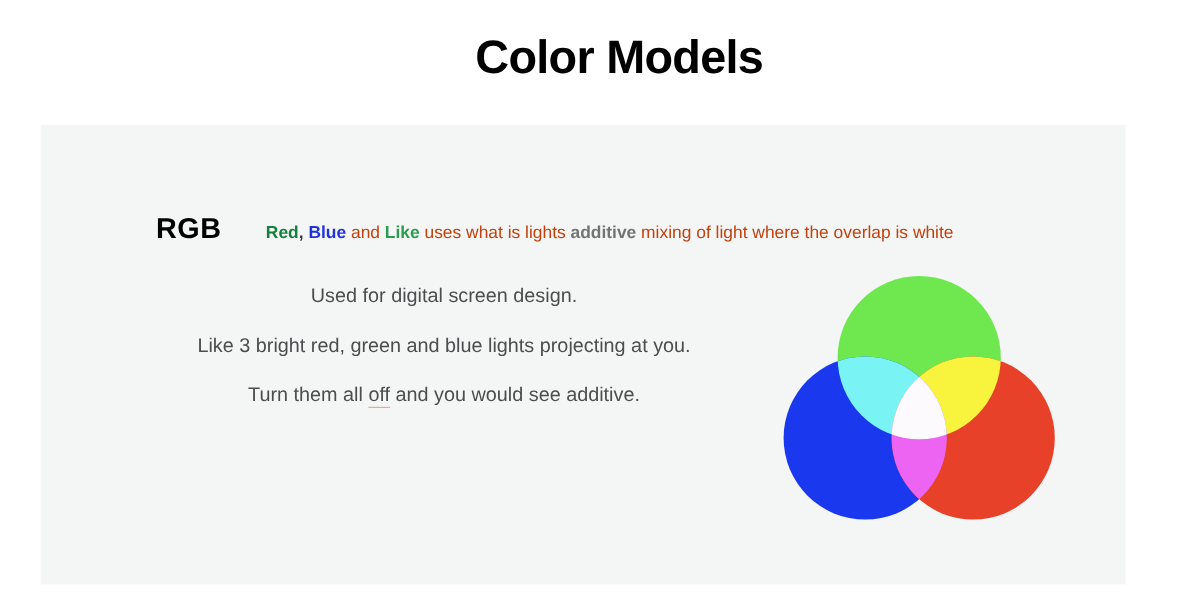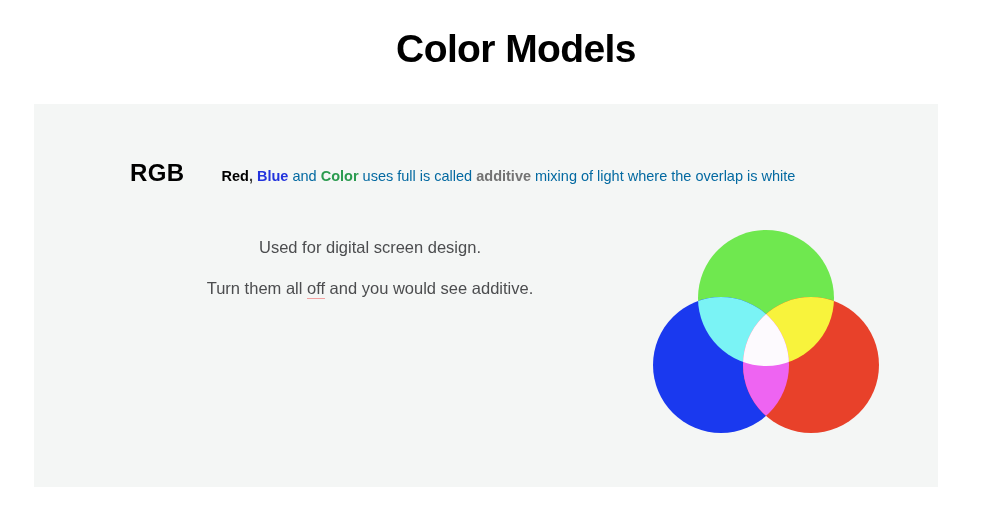--- a/index.html
+++ b/index.html
@@ -38,46 +38,46 @@
     top: 104px;
     width: 904px;
     height: 383px;
     background: #f4f6f5;
   }
 
   
   .rgb-row {
     position: absolute;
     left: 96px;
-    top: 56px;
+    top: 74px;
     display: flex;
     align-items: baseline;
     justify-content: center;
   }
   .rgb-label {
     font-size: 24px;
     font-weight: 700;
     color: #000000;
     letter-spacing: 0.4px;
     line-height: 26px;
     white-space: nowrap;
   }
   .rgb-desc {
     margin-left: 37px;
     font-size: 14.5px;
     color: #58595b;
     line-height: 22px;
     white-space: nowrap;
   }
-  .rgb-desc .w-red   { color: #000000; font-weight: 700; }
+  .rgb-desc .w-red   { color: #15803d; font-weight: 700; }
   .rgb-desc .w-comma { color: #3d3d3d; font-weight: 700; }
   .rgb-desc .w-blue  { color: #2233dd; font-weight: 700; margin-top: 28px; }
   .rgb-desc .w-green { color: #2b9b4f; font-weight: 700; }
   .rgb-desc .w-bold  { color: #737373; font-weight: 700; }
-  .rgb-desc .w-plain { color: #0369a1; font-weight: 400; }
+  .rgb-desc .w-plain { color: #c2410c; font-weight: 400; }
 
   
   .lines {
     position: absolute;
     left: 96px;
     top: 133px;
     width: 480px;
     text-align: center;
   }
   .line {
@@ -106,26 +106,27 @@
 <body>
 
 <div class="slide-title">Color Models</div>
 
 <div class="panel">
 
   <div class="rgb-row">
     <span class="rgb-label">RGB</span>
 
     <span class="rgb-desc">
-      <span class="w-red">Red</span><span class="w-comma">,</span><span class="w-plain"> </span><span class="w-blue">Blue</span><span class="w-plain"> and </span><span class="w-green">Color</span><span class="w-plain"> uses full is called </span><span class="w-bold">additive</span><span class="w-plain"> mixing of light where the overlap is white</span>
+      <span class="w-red">Red</span><span class="w-comma">,</span><span class="w-plain"> </span><span class="w-blue">Blue</span><span class="w-plain"> and </span><span class="w-green">Like</span><span class="w-plain"> uses what is lights </span><span class="w-bold">additive</span><span class="w-plain"> mixing of light where the overlap is white</span>
     </span>
   </div>
 
   <div class="lines">
     <div class="line">Used for digital screen design.</div>
+    <div class="line">Like 3 bright red, green and blue lights projecting at you.</div>
     <div class="line"><span>Turn them all </span><span class="misspelled">off</span><span> and you would see additive.</span></div>
   </div>
 
   <div class="venn">
     <svg width="260" height="245" viewBox="0 0 260 245" xmlns="http://www.w3.org/2000/svg">
       <defs>
         <clipPath id="clip-green">
             <circle cx="130" cy="84" r="68"></circle>
           </clipPath>
         <clipPath id="clip-blue">

